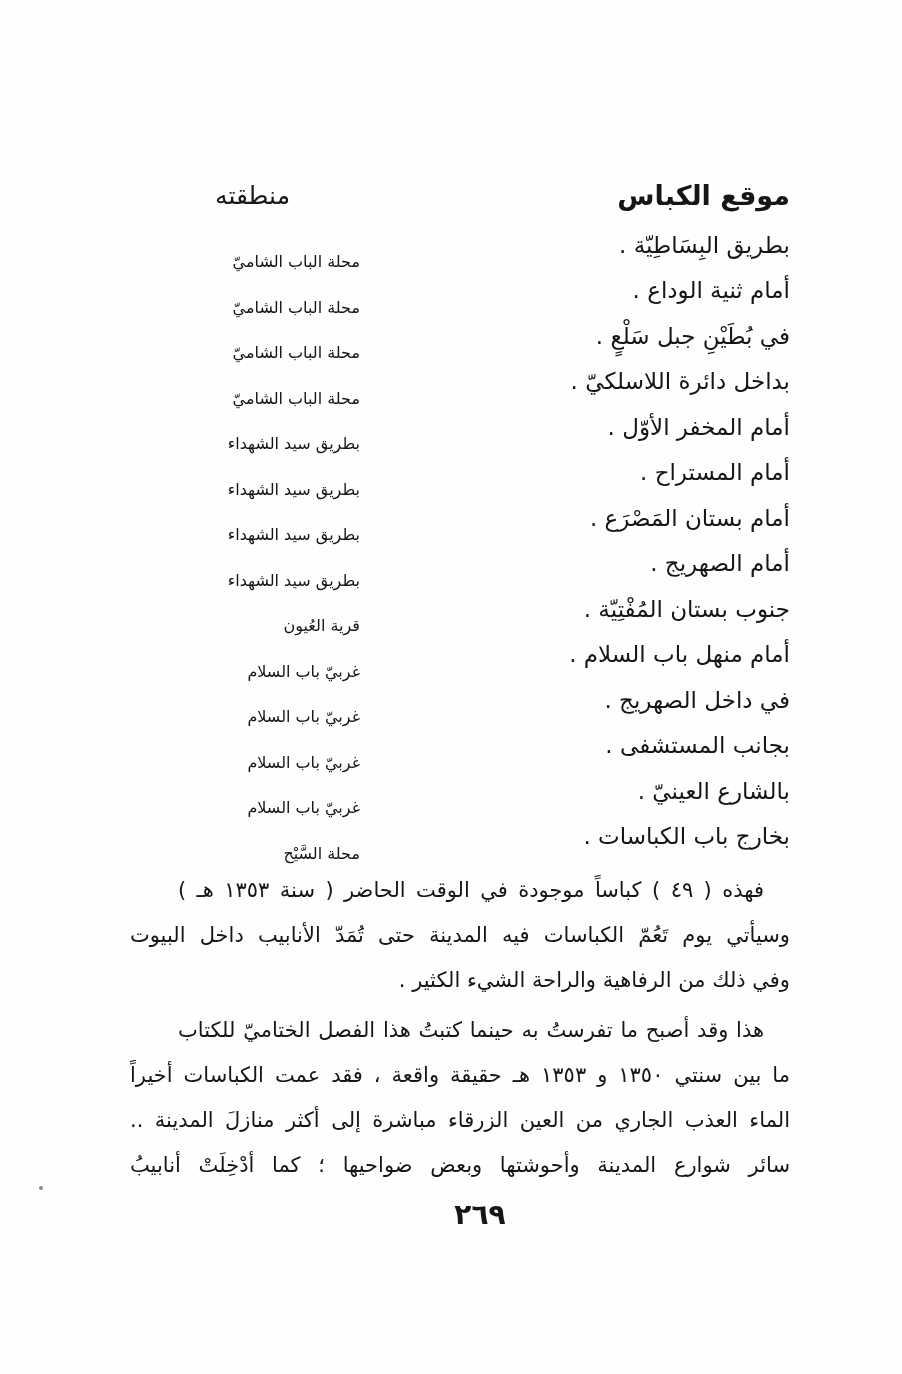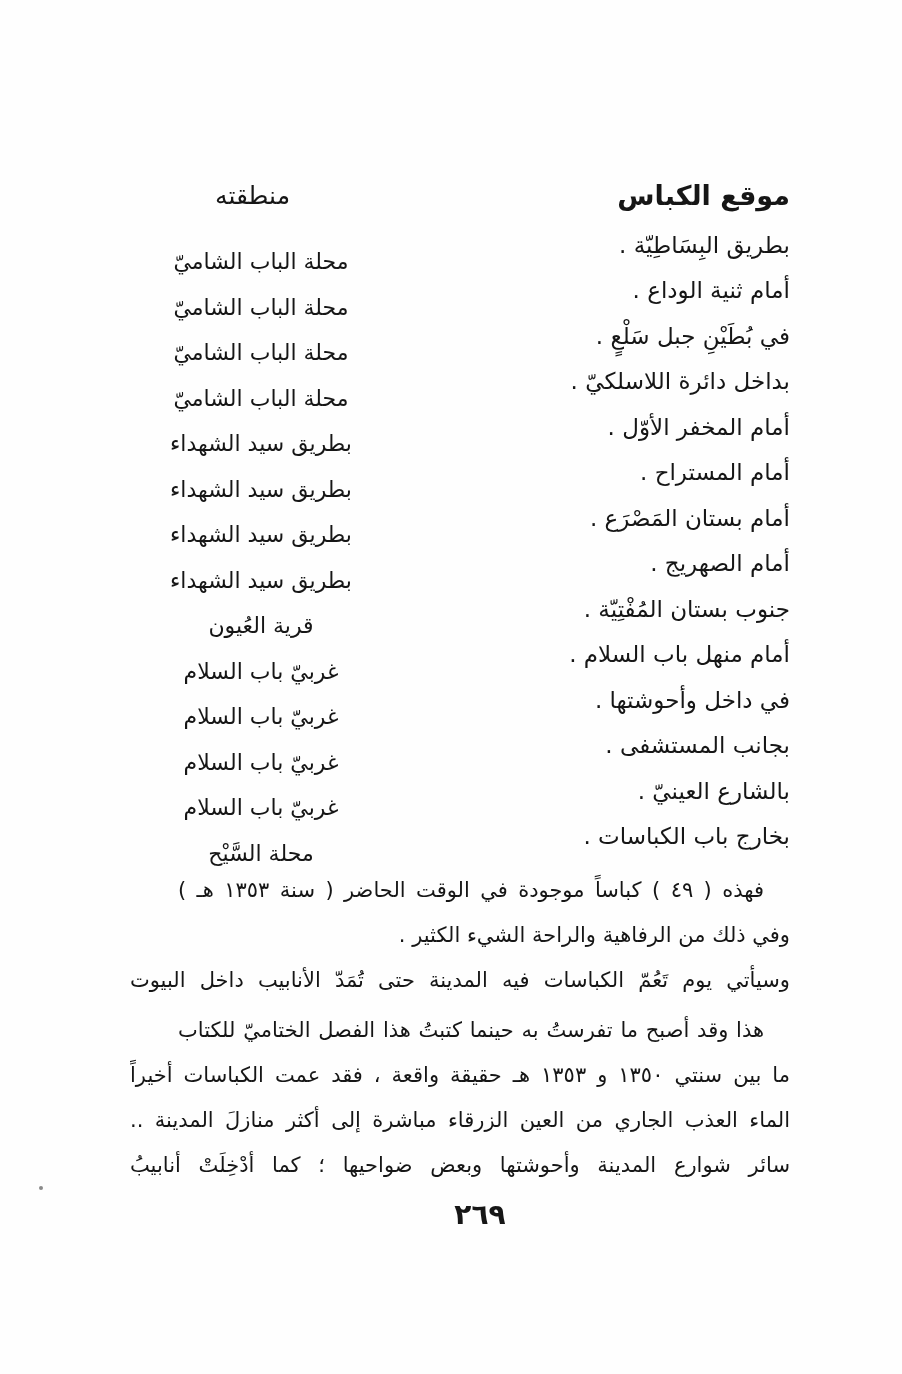--- a/index.html
+++ b/index.html
@@ -60,24 +60,24 @@
     height: 45.5px;
   }
   .cell-location {
     flex: 1;
     text-align: right;
     font-size: 23px;
     white-space: nowrap;
   }
   .cell-district {
     width: 230px;
-    text-align: center;
+    text-align: right;
     padding-left: 32px;
     box-sizing: border-box;
-    font-size: 22px;
+    font-size: 16px;
     white-space: nowrap;
     margin-top: 34px;
   }
   
   .para { position: absolute; left: 0; width: 660px; }
   .para-1 { top: 868px; }
   .para-2 { top: 1008px; }
   .pline {
     height: 45px;
     line-height: 45px;
@@ -155,41 +155,41 @@
       </div>
       <div class="tbl-row">
         <div class="cell-location">جنوب بستان المُفْتِيّة .</div>
         <div class="cell-district">قرية العُيون</div>
       </div>
       <div class="tbl-row">
         <div class="cell-location">أمام منهل باب السلام .</div>
         <div class="cell-district">غربيّ باب السلام</div>
       </div>
       <div class="tbl-row">
-        <div class="cell-location">في داخل وأحوشتها .</div>
+        <div class="cell-location">في داخل الصهريج .</div>
         <div class="cell-district">غربيّ باب السلام</div>
       </div>
       <div class="tbl-row">
         <div class="cell-location">بجانب المستشفى .</div>
         <div class="cell-district">غربيّ باب السلام</div>
       </div>
       <div class="tbl-row">
         <div class="cell-location">بالشارع العينيّ .</div>
         <div class="cell-district">غربيّ باب السلام</div>
       </div>
       <div class="tbl-row">
         <div class="cell-location">بخارج باب الكباسات .</div>
         <div class="cell-district">محلة السَّيْح</div>
       </div>
     </div>
 
     <div class="para para-1">
       <div class="pline jline indent">فهذه ( ٤٩ ) كباساً موجودة في الوقت الحاضر ( سنة ١٣٥٣ هـ )</div>
+      <div class="pline jline">وسيأتي يوم تَعُمّ الكباسات فيه المدينة حتى تُمَدّ الأنابيب داخل البيوت</div>
       <div class="pline rline">وفي ذلك من الرفاهية والراحة الشيء الكثير .</div>
-      <div class="pline jline">وسيأتي يوم تَعُمّ الكباسات فيه المدينة حتى تُمَدّ الأنابيب داخل البيوت</div>
     </div>
 
     <div class="para para-2">
       <div class="pline jline indent">هذا وقد أصبح ما تفرستُ به حينما كتبتُ هذا الفصل الختاميّ للكتاب</div>
       <div class="pline jline">ما بين سنتي ١٣٥٠ و ١٣٥٣ هـ حقيقة واقعة ، فقد عمت الكباسات أخيراً</div>
       <div class="pline jline">الماء العذب الجاري من العين الزرقاء مباشرة إلى أكثر منازلَ المدينة ..</div>
       <div class="pline jline">سائر شوارع المدينة وأحوشتها وبعض ضواحيها ؛ كما أدْخِلَتْ أنابيبُ</div>
     </div>
 
   </div>

